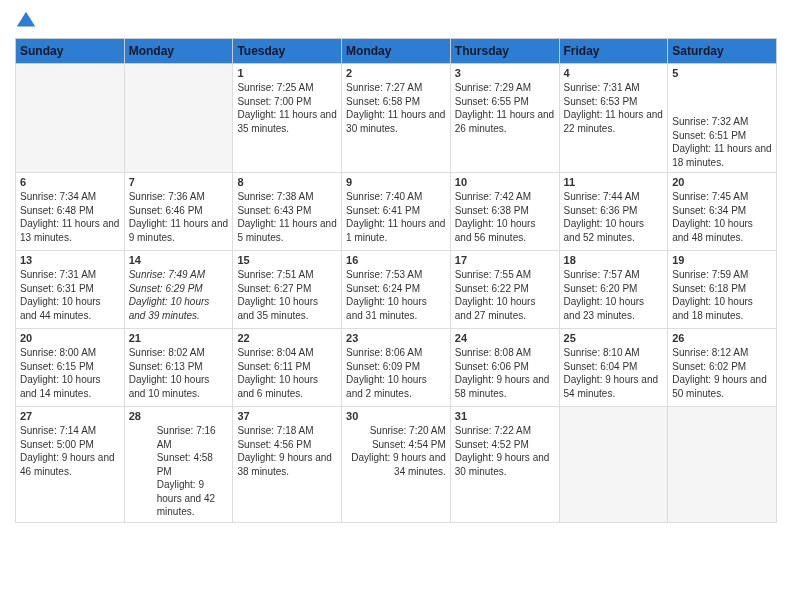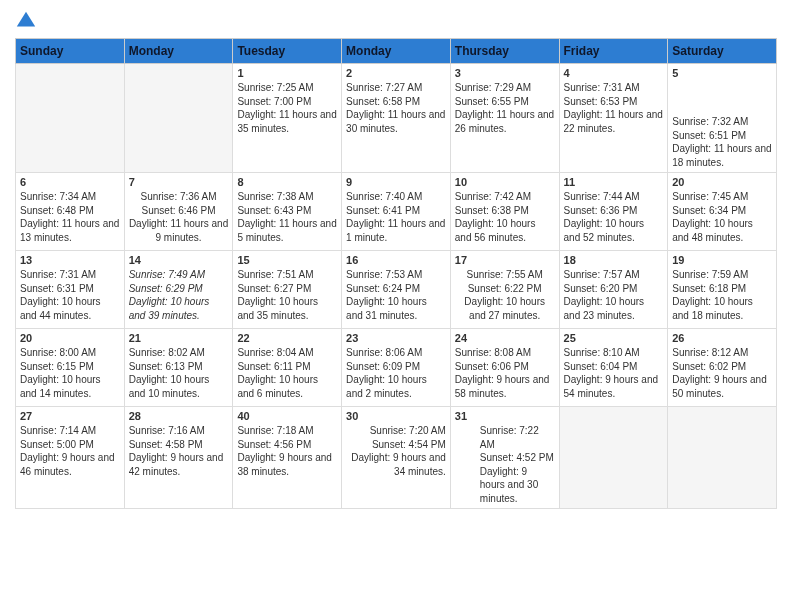--- a/index.html
+++ b/index.html
@@ -170,21 +170,21 @@
         </tr>
         <tr>
           <td>
             <span class="day-num">6</span>
             <div class="day-info" style="white-space: pre-line;">Sunrise: 7:34 AM
 Sunset: 6:48 PM
 Daylight: 11 hours and 13 minutes.</div>
           </td>
           <td>
             <span class="day-num">7</span>
-            <div class="day-info" style="white-space: pre-line; text-align: center;">Sunrise: 7:36 AM
+            <div class="day-info" style="white-space: pre-line;">Sunrise: 7:36 AM
 Sunset: 6:46 PM
 Daylight: 11 hours and 9 minutes.</div>
           </td>
           <td>
             <span class="day-num">8</span>
             <div class="day-info" style="white-space: pre-line;">Sunrise: 7:38 AM
 Sunset: 6:43 PM
 Daylight: 11 hours and 5 minutes.</div>
           </td>
           <td>
@@ -232,21 +232,21 @@
 Daylight: 10 hours and 35 minutes.</div>
           </td>
           <td>
             <span class="day-num">16</span>
             <div class="day-info" style="white-space: pre-line;">Sunrise: 7:53 AM
 Sunset: 6:24 PM
 Daylight: 10 hours and 31 minutes.</div>
           </td>
           <td>
             <span class="day-num">17</span>
-            <div class="day-info" style="white-space: pre-line; text-align: center;">Sunrise: 7:55 AM
+            <div class="day-info" style="white-space: pre-line;">Sunrise: 7:55 AM
 Sunset: 6:22 PM
 Daylight: 10 hours and 27 minutes.</div>
           </td>
           <td>
             <span class="day-num">18</span>
             <div class="day-info" style="white-space: pre-line;">Sunrise: 7:57 AM
 Sunset: 6:20 PM
 Daylight: 10 hours and 23 minutes.</div>
           </td>
           <td>
@@ -302,39 +302,39 @@
         </tr>
         <tr>
           <td>
             <span class="day-num">27</span>
             <div class="day-info" style="white-space: pre-line;">Sunrise: 7:14 AM
 Sunset: 5:00 PM
 Daylight: 9 hours and 46 minutes.</div>
           </td>
           <td>
             <span class="day-num">28</span>
-            <div class="day-info" style="white-space: pre-line;">Sunrise: 7:16 AM
+            <div class="day-info" style="white-space: pre-line; margin-left: 28px;">Sunrise: 7:16 AM
 Sunset: 4:58 PM
 Daylight: 9 hours and 42 minutes.</div>
           </td>
           <td>
-            <span class="day-num">40</span>
+            <span class="day-num">37</span>
             <div class="day-info" style="white-space: pre-line;">Sunrise: 7:18 AM
 Sunset: 4:56 PM
 Daylight: 9 hours and 38 minutes.</div>
           </td>
           <td>
             <span class="day-num">30</span>
             <div class="day-info" style="white-space: pre-line; text-align: right;">Sunrise: 7:20 AM
 Sunset: 4:54 PM
 Daylight: 9 hours and 34 minutes.</div>
           </td>
           <td>
             <span class="day-num">31</span>
-            <div class="day-info" style="white-space: pre-line; margin-left: 25px;">Sunrise: 7:22 AM
+            <div class="day-info" style="white-space: pre-line;">Sunrise: 7:22 AM
 Sunset: 4:52 PM
 Daylight: 9 hours and 30 minutes.</div>
           </td>
           <td class="empty"></td>
           <td class="empty"></td>
         </tr>
       </tbody>
   </table>
 </div>
 

